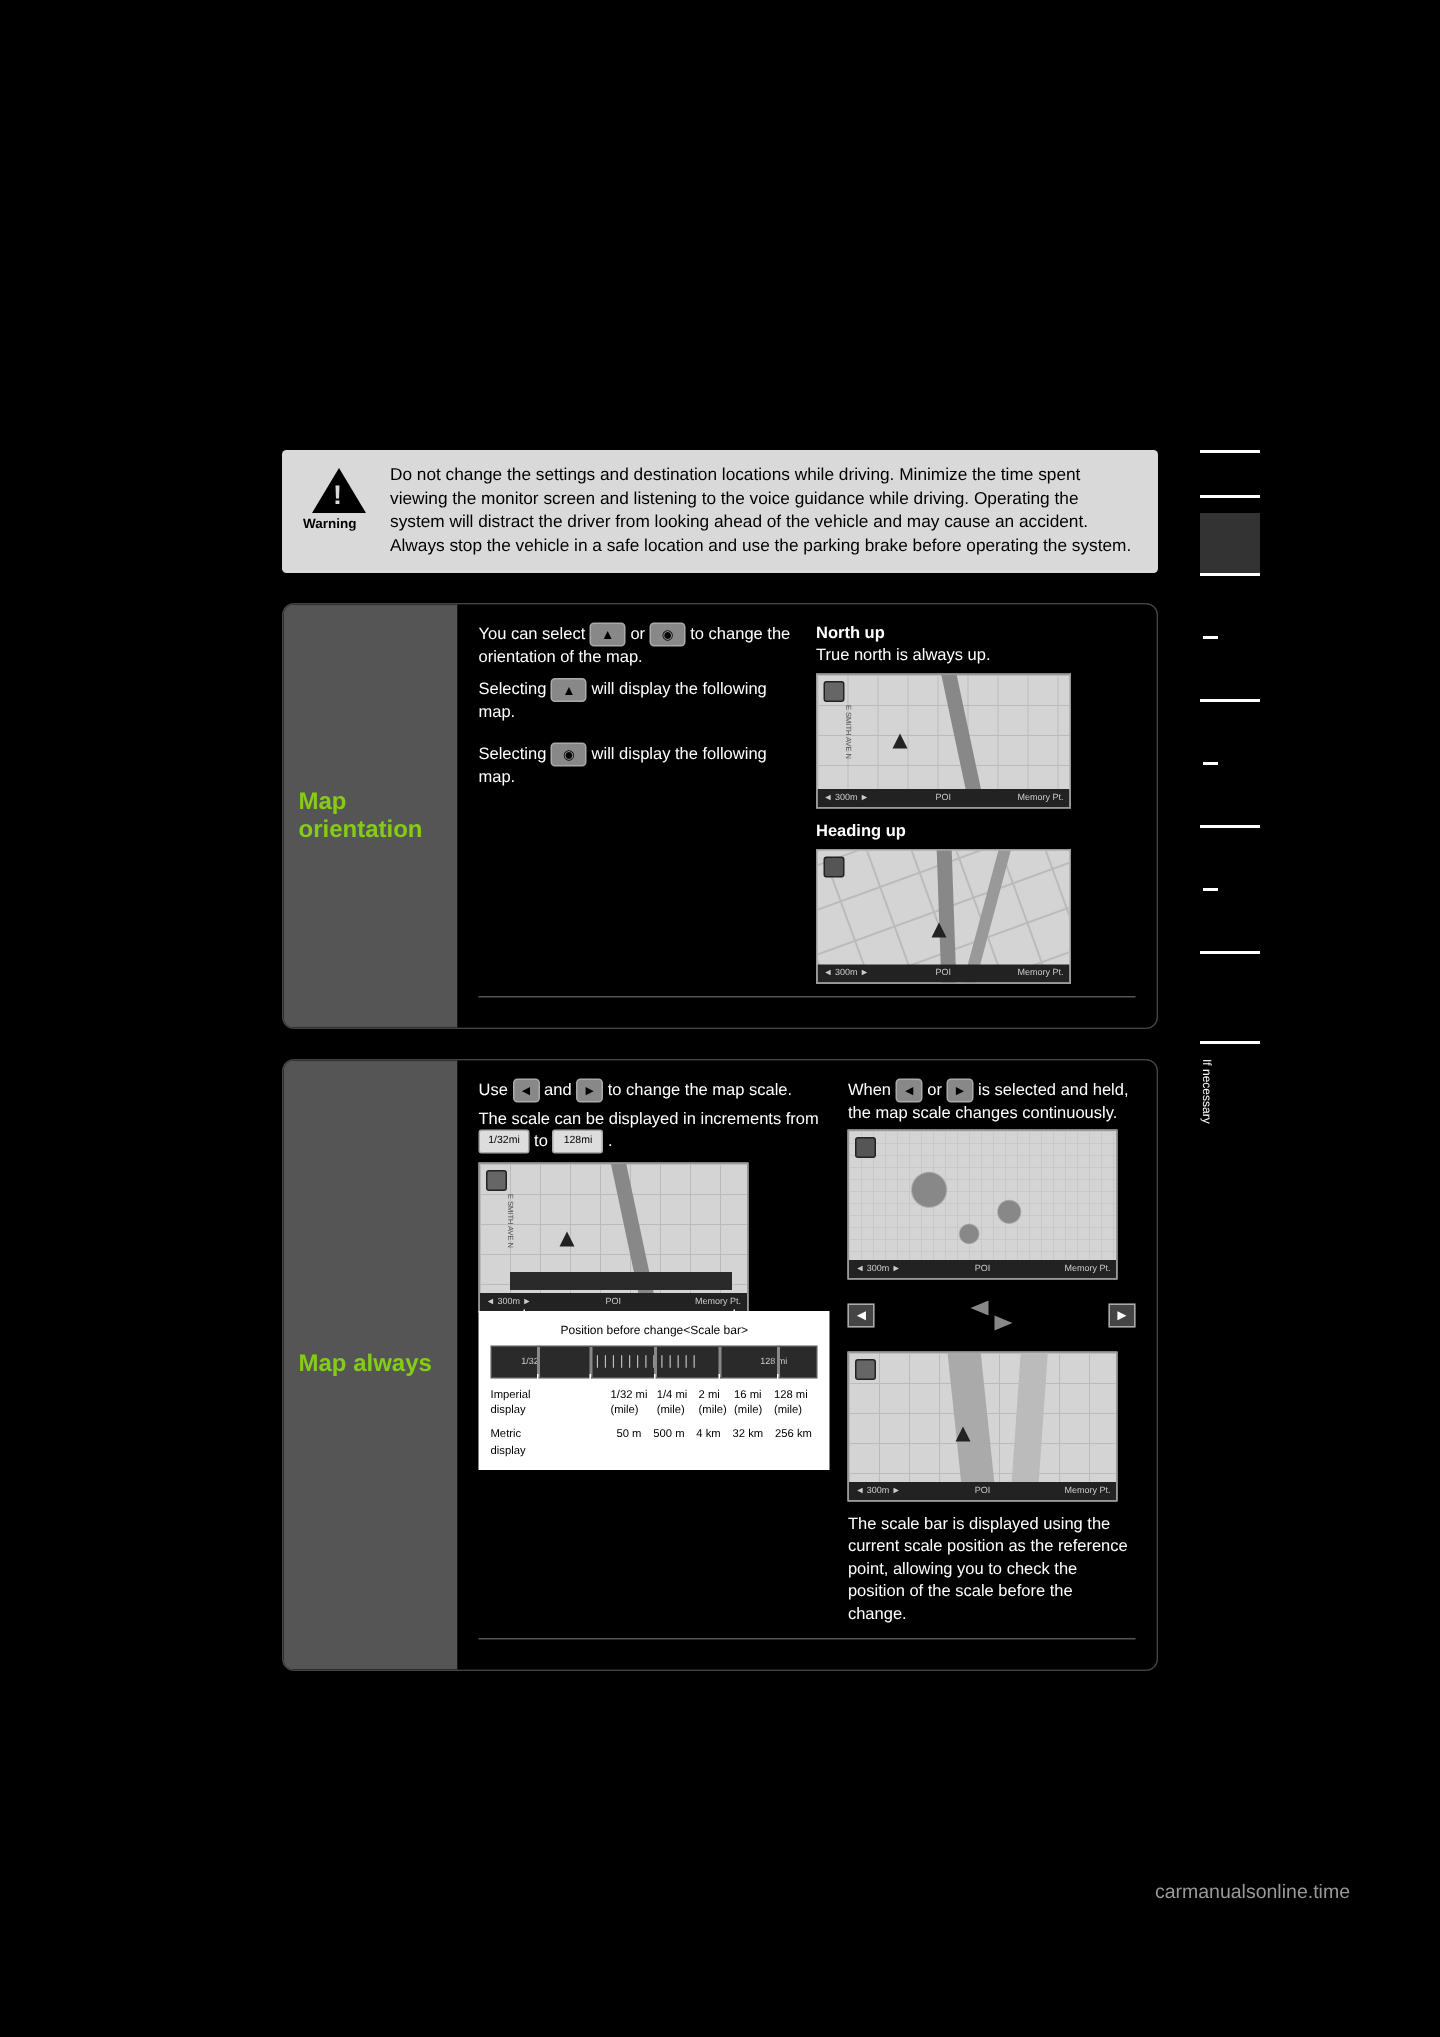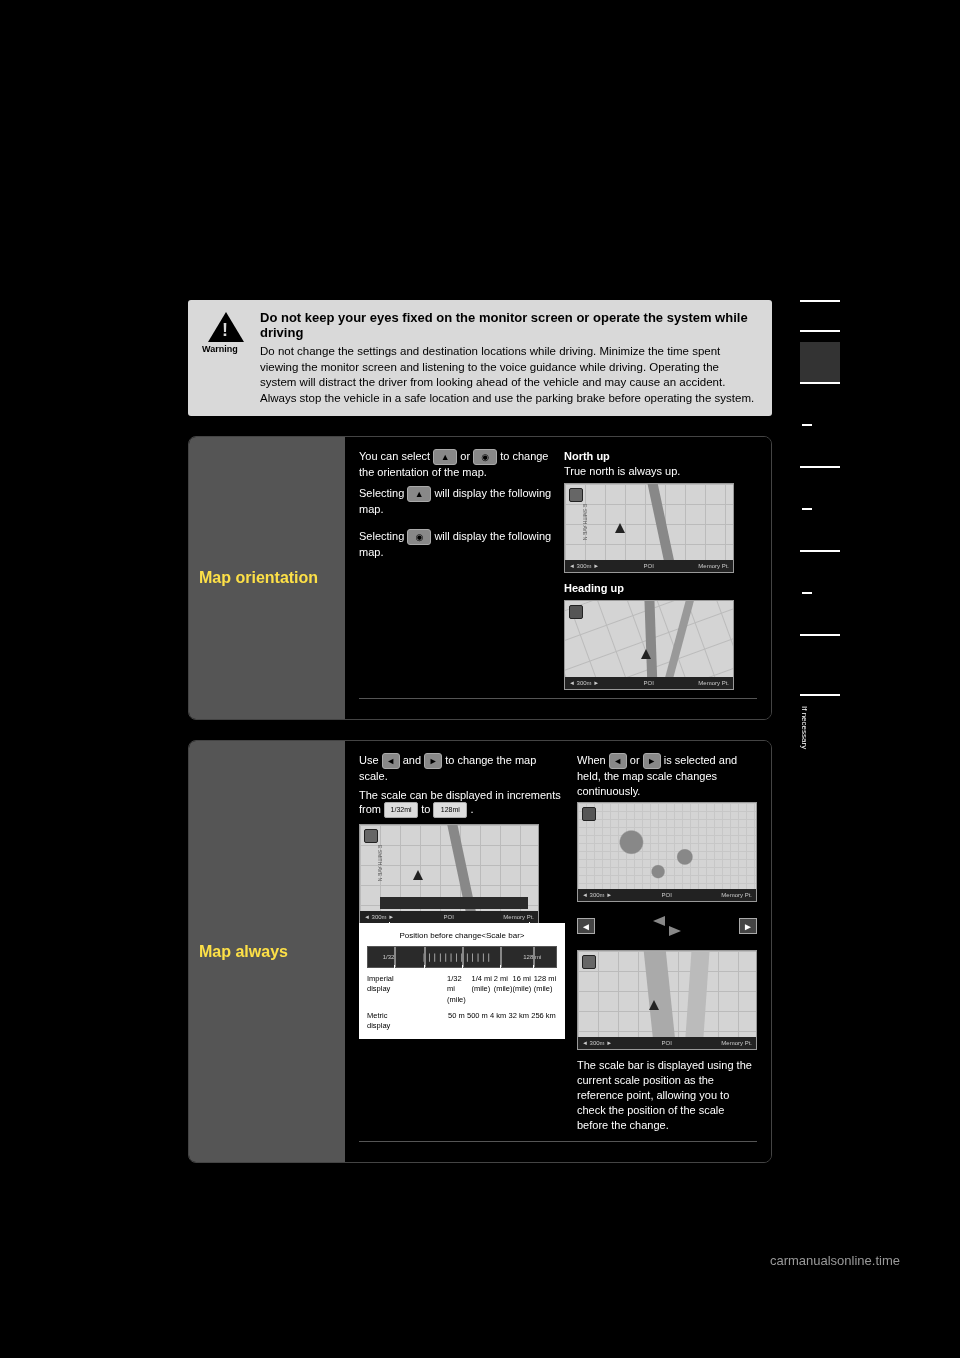--- a/index.html
+++ b/index.html
@@ -80,23 +80,23 @@
   .warning-body { font-size: 11.5px; line-height: 1.35; }
   
   .section {
     display: flex;
     margin-top: 20px;
     border: 1px solid #444;
     border-radius: 8px;
     overflow: hidden;
   }
   .section-label {
-    width: 156px;
+    width: 116px;
     background: #555;
-    color: #fde047;
+    color: #84cc16;
     font-weight: bold;
     font-size: 16px;
     display: flex;
     align-items: center;
     padding: 0 10px;
     line-height: 1.2;
   }
   .section-body {
     flex: 1;
     background: #000;
@@ -334,21 +334,20 @@
       <div class="side-tab-text">If necessary</div>
     </div>
   </div>
 
   <div class="warning-box">
     <div class="warning-icon-col">
       <div class="warning-triangle"></div>
       <div class="warning-label">Warning</div>
     </div>
     <div class="warning-text-col">
-      <div class="warning-title">Do not keep your eyes fixed on the monitor screen or operate the system while driving</div>
       <div class="warning-body">Do not change the settings and destination locations while driving. Minimize the time spent viewing the monitor screen and listening to the voice guidance while driving. Operating the system will distract the driver from looking ahead of the vehicle and may cause an accident. Always stop the vehicle in a safe location and use the parking brake before operating the system.</div>
     </div>
   </div>
 
   <div class="section">
     <div class="section-label">Map orientation</div>
     <div class="section-body">
       <div class="row">
         <div class="col">
           <div style="margin-bottom:6px">

